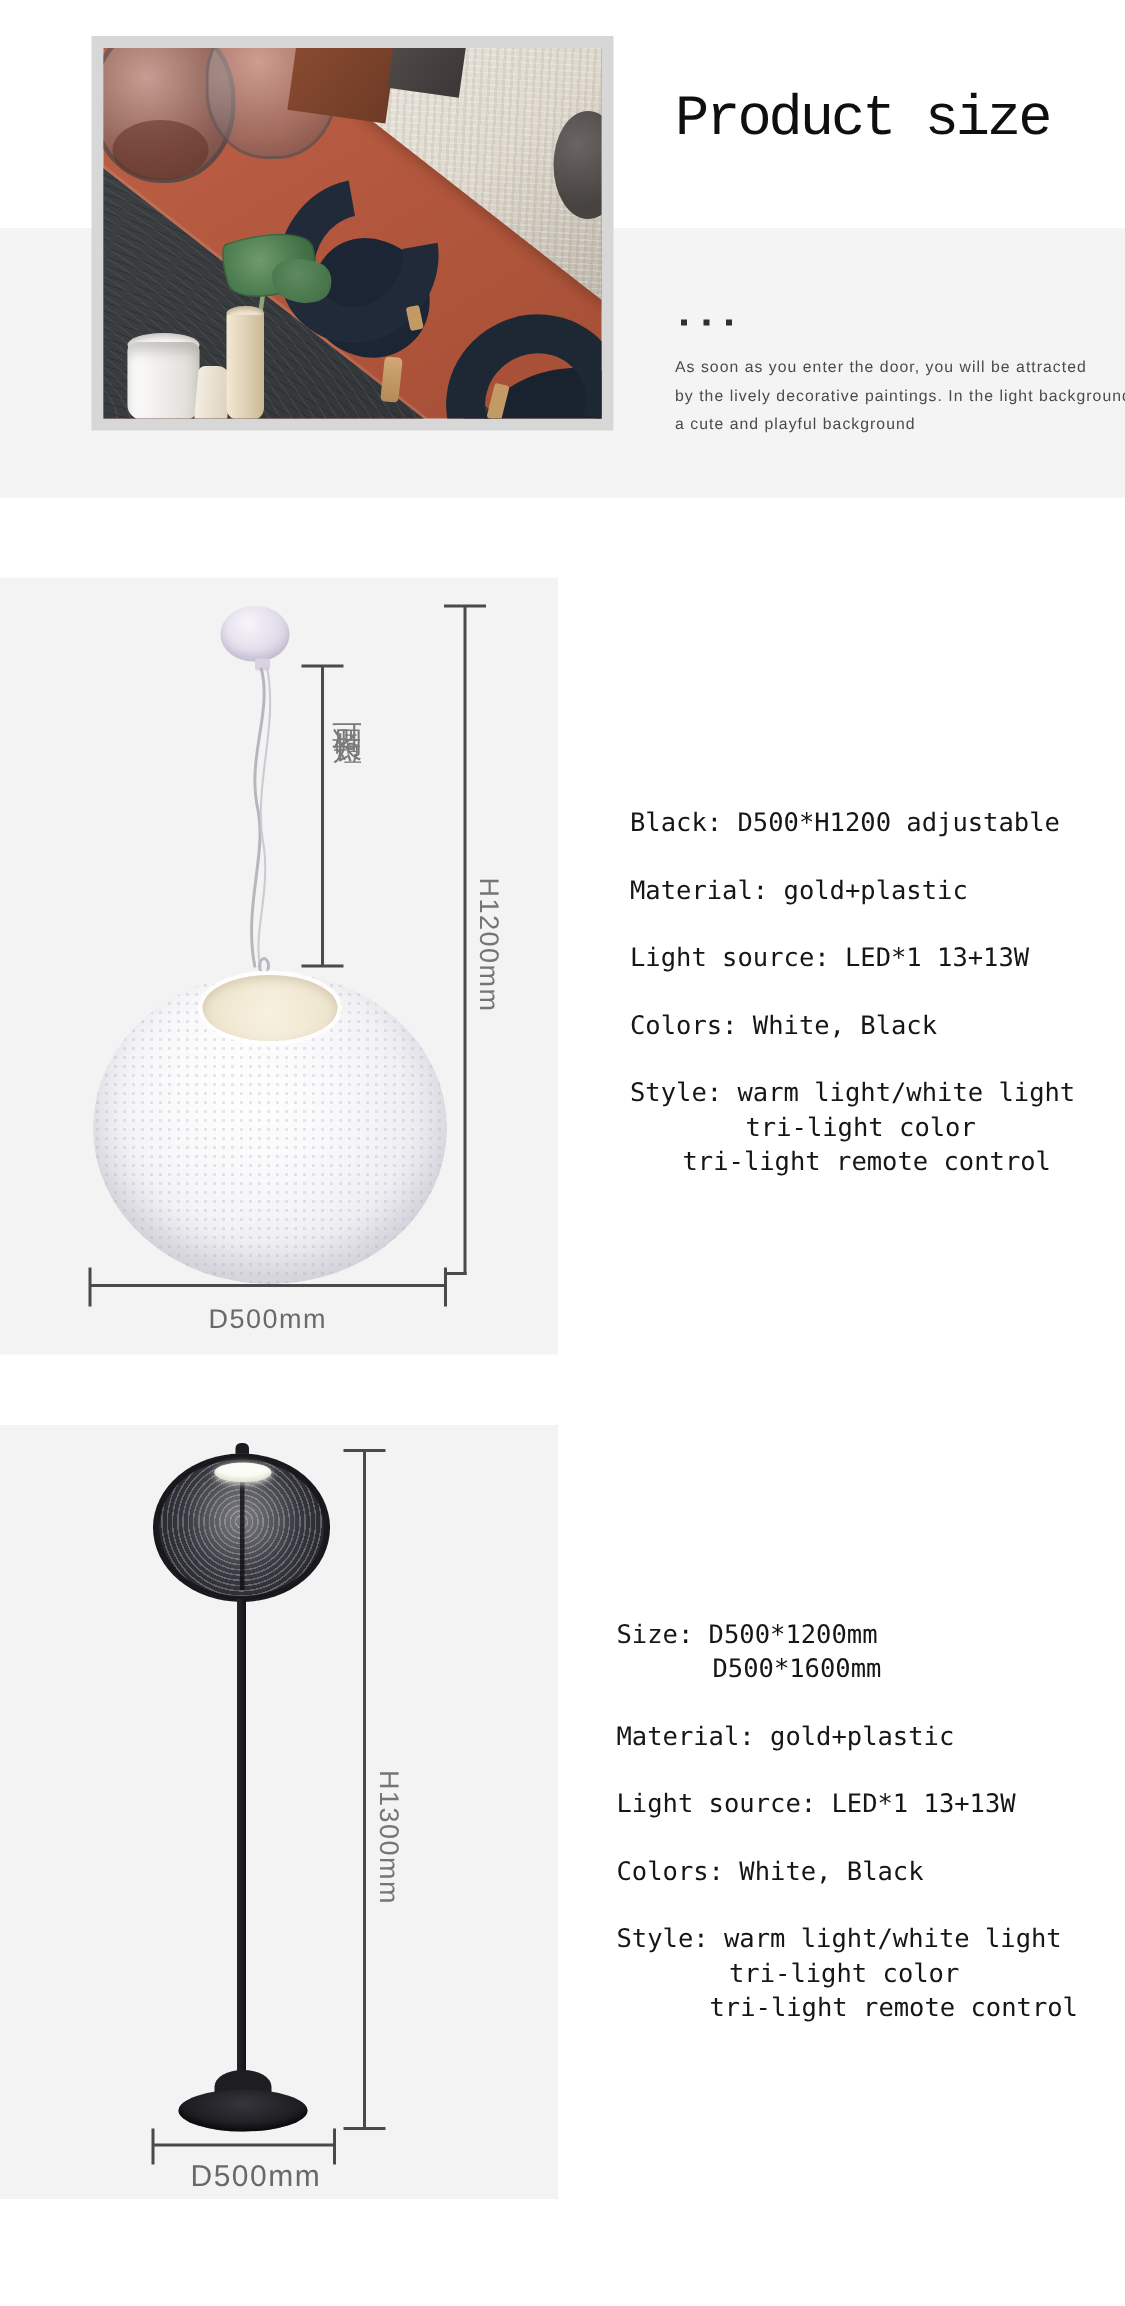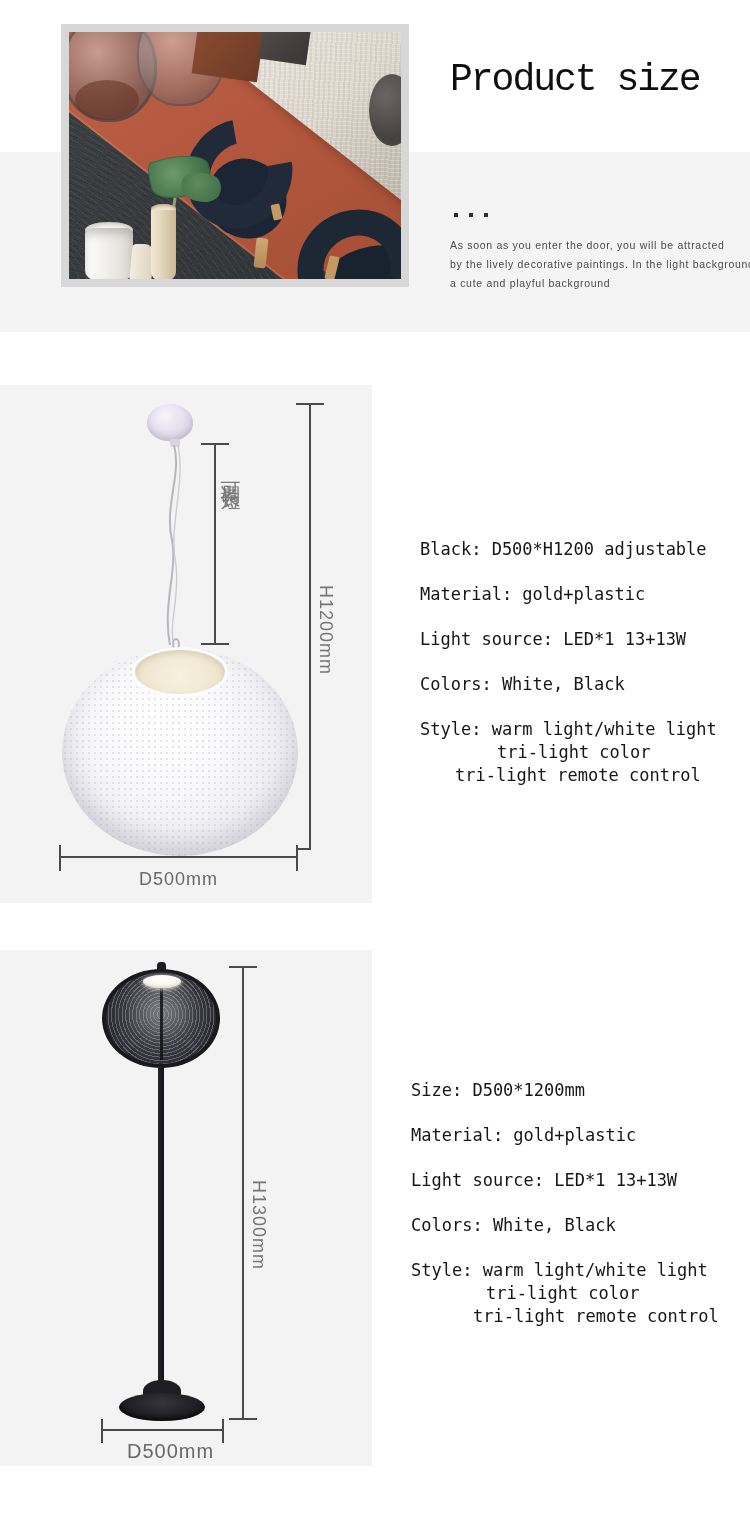--- a/index.html
+++ b/index.html
@@ -236,20 +236,21 @@
   <div class="abs dim-label-v" style="left:248px;top:1180px;">H1300mm</div>
 
   <div class="abs dim" style="left:102px;top:1429px;width:122px;height:2px;"></div>
   <div class="abs dim" style="left:101px;top:1419px;width:2px;height:24px;"></div>
   <div class="abs dim" style="left:222px;top:1419px;width:2px;height:24px;"></div>
   <div class="abs dim-label-h" style="left:127px;top:1440px;font-size:20px;">D500mm</div>
 
   <div class="abs specs specs-bot">
     <div class="entry">
       <div>Size: D500*1200mm</div>
+      <div class="ind-bot-size">D500*1600mm</div>
     </div>
     <div class="entry">Material: gold+plastic</div>
     <div class="entry">Light source: LED*1 13+13W</div>
     <div class="entry">Colors: White, Black</div>
     <div class="entry">
       <div>Style: warm light/white light</div>
       <div class="ind-bot-2">tri-light color</div>
       <div class="ind-bot-3">tri-light remote control</div>
     </div>
   </div>

